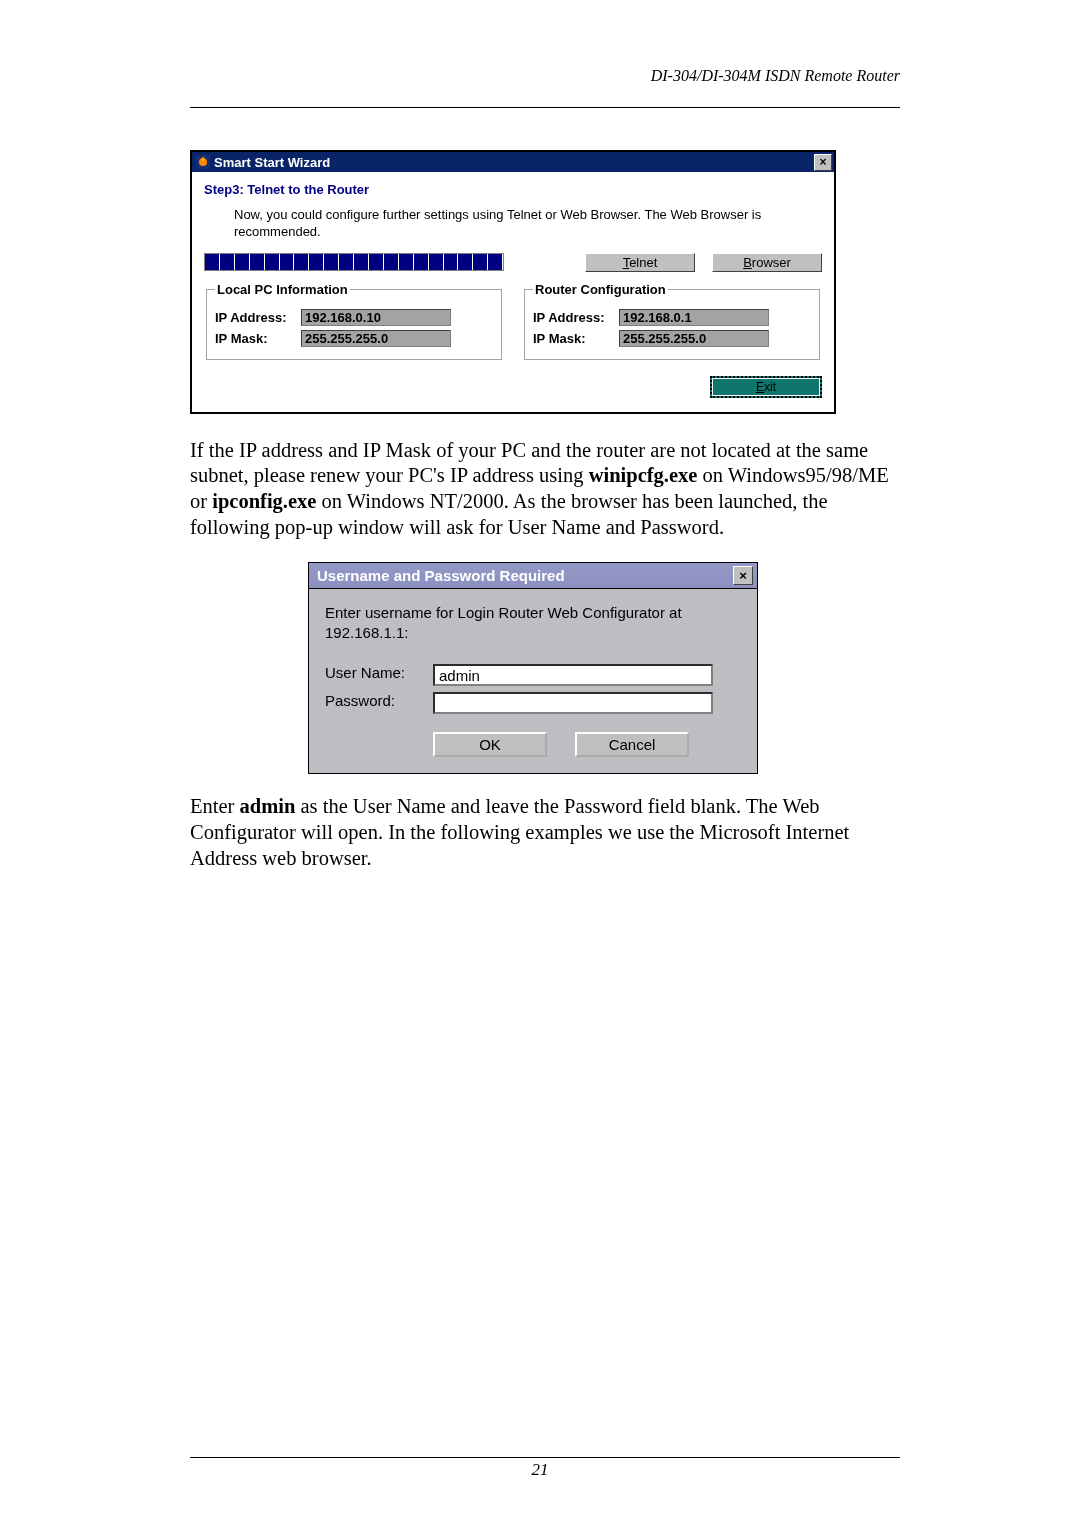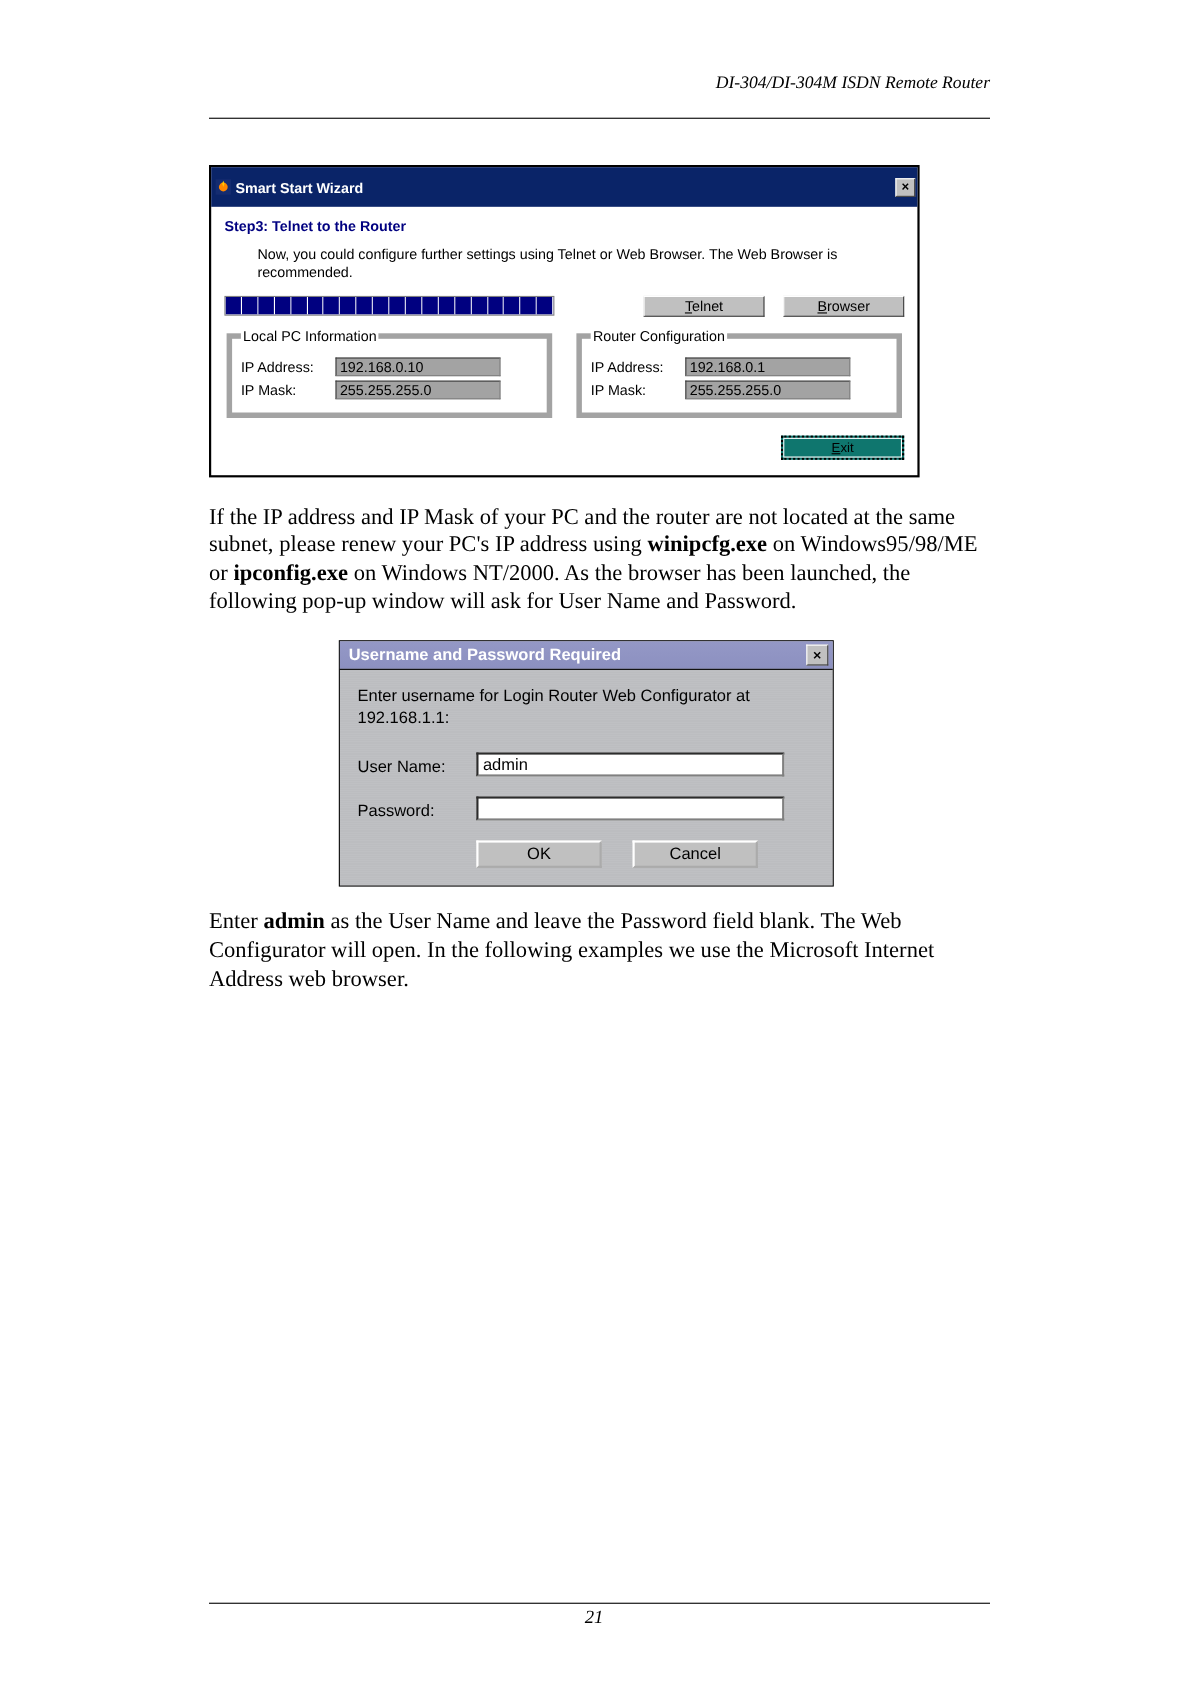--- a/index.html
+++ b/index.html
@@ -36,21 +36,21 @@
     margin-top: 42px;
     font-family: Tahoma, Arial, sans-serif;
     font-size: 13px;
   }
   .wizard-titlebar {
     background: #0a2468;
     color: #ffffff;
     display: flex;
     align-items: center;
     justify-content: space-between;
-    height: 36px;
+    height: 20px;
     padding: 0 2px 0 4px;
   }
   .wizard-titlebar .left { display:flex; align-items:center; gap:4px; font-weight:bold; font-size:13px;}
   .wizard-titlebar .icon-box {
     width: 14px; height:14px; background:#142c70; display:flex; align-items:center; justify-content:center;
   }
   .wizard-close {
     background:#c0c0c0;
     width:16px; height:15px;
     border:1px solid #fff;
@@ -93,24 +93,25 @@
     text-align:center;
     font-size:13px;
   }
   .win-btn .ul { text-decoration: underline; }
   .groups {
     display:flex;
     gap:18px;
     margin-top:2px;
   }
   fieldset.grp {
-    border:5px solid #a3a3a3;
+    border:1px solid #a3a3a3;
     padding: 8px 8px 8px 8px;
     flex:1;
     min-width:0;
+    font-weight:bold;
   }
   fieldset.grp legend { font-size:13px; padding:0 2px; background:#fff;}
   .fld-row { display:flex; align-items:center; margin:4px 0; gap:6px;}
   .fld-row .lbl { width:80px; font-size:13px;}
   .fld-row .inp {
     border:1px solid #808080;
     border-top-color:#404040;
     border-left-color:#404040;
     background:#a3a3a3;
     height:17px;
@@ -168,21 +169,21 @@
     width:18px;height:17px;
     border:1px solid #fff;
     border-right-color:#404040;
     border-bottom-color:#404040;
     color:#000;
     font-size:13px; font-weight:bold;
     display:flex;align-items:center;justify-content:center;
   }
   .login-body { padding: 14px 16px 16px 16px; font-size:15px;}
   .login-instr { margin:0 0 22px 0; line-height:1.3;}
-  .login-row { display:flex; align-items:flex-end; margin:18px 0;}
+  .login-row { display:flex; align-items:flex-start; margin:6px 0;}
   .login-row .llbl { width:108px;}
   .login-row .linp {
     background:#fff;
     border:2px inset #808080;
     height:22px;
     width:280px;
     padding: 0 4px;
     font-size:15px;
     box-sizing:border-box;
     display:flex;

